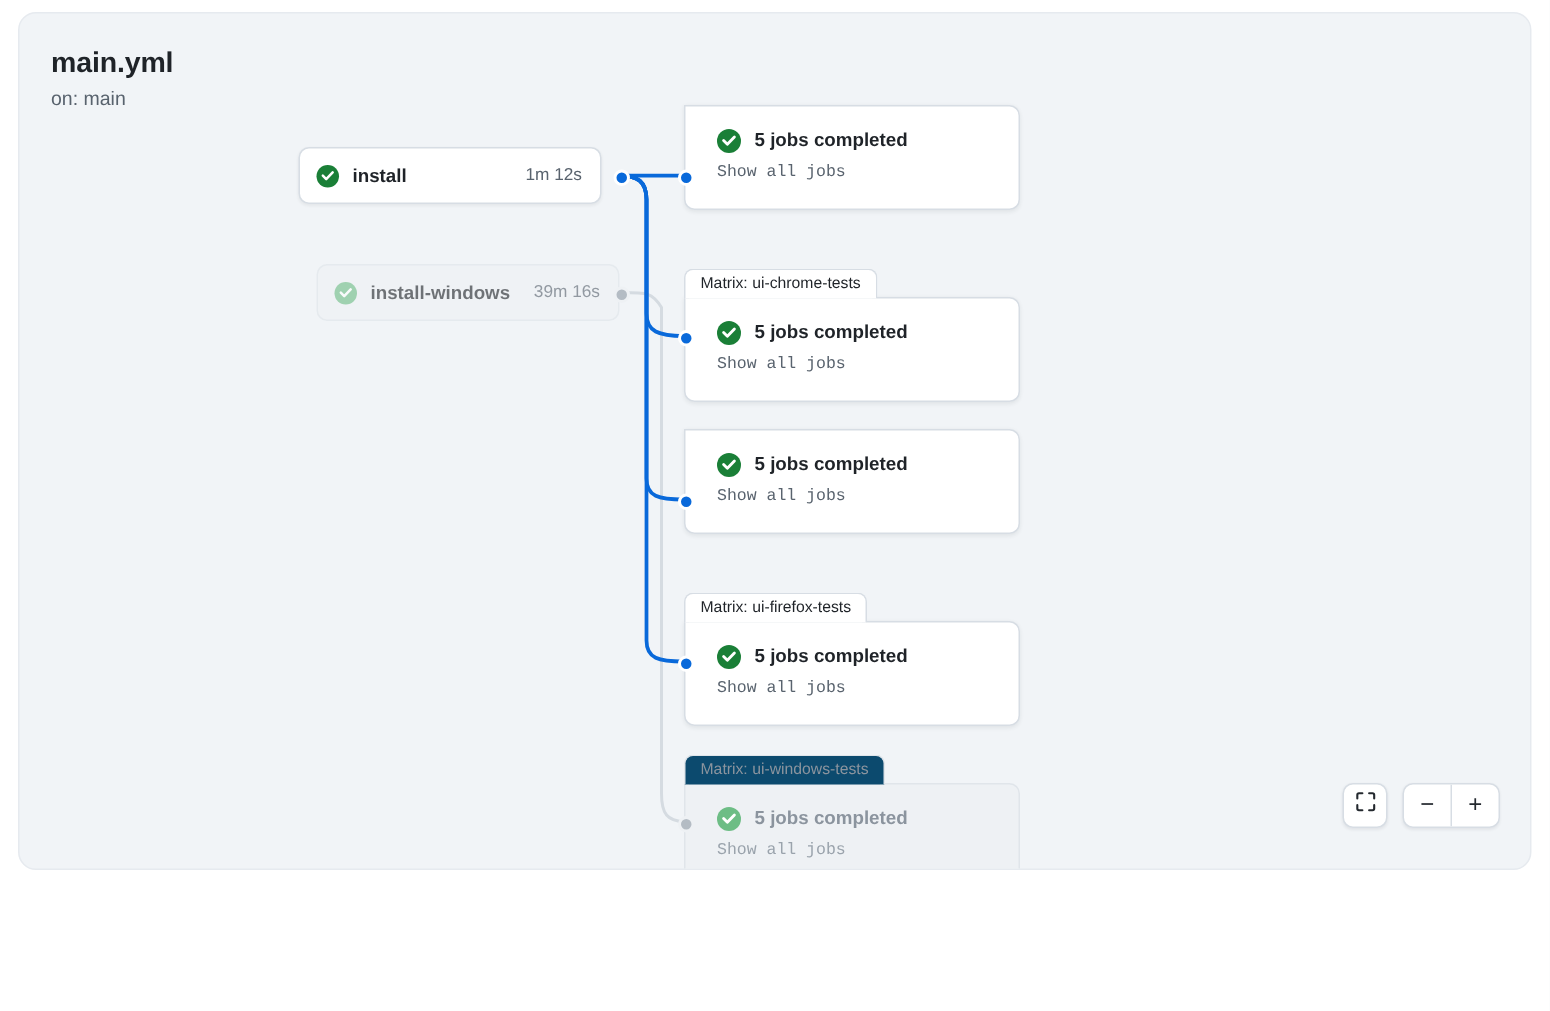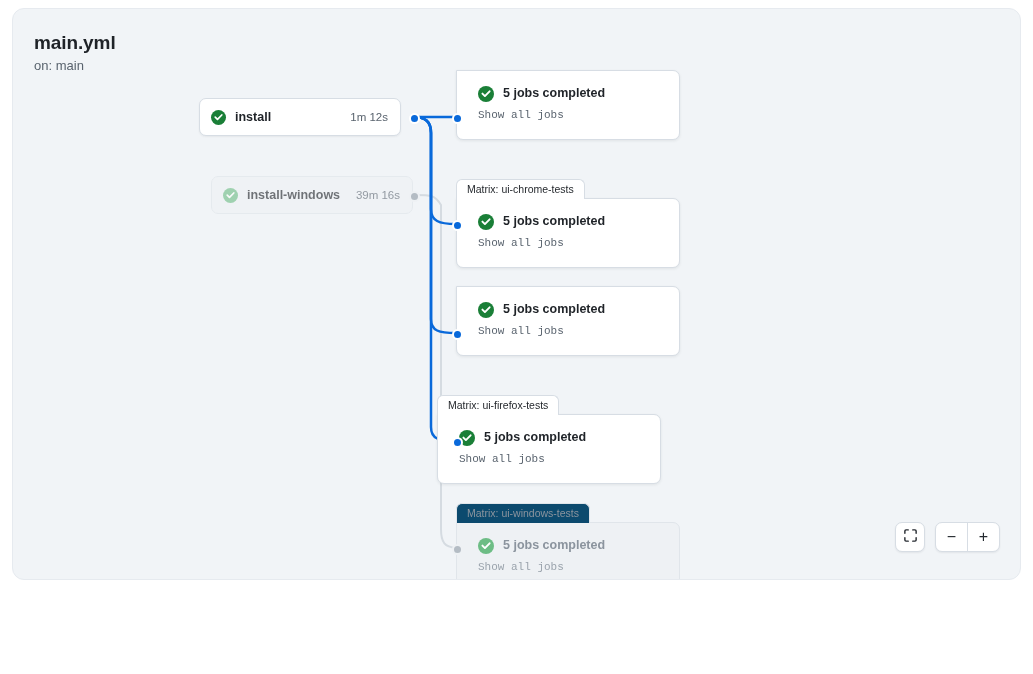--- a/index.html
+++ b/index.html
@@ -322,21 +322,21 @@
             <svg width="16" height="16" viewBox="0 0 16 16">
               <path d="M11.6 5.3 L6.9 10.1 L4.4 7.6" fill="none" stroke="#ffffff" stroke-width="1.9" stroke-linecap="round" stroke-linejoin="round"></path>
             </svg>
           </span>
           <span class="mc-jobs">5 jobs completed</span>
         </div>
         <div class="mc-link">Show all jobs</div>
       </div>
     </div>
 
-    <div class="matrix-card" style="left:424px; top:386px;">
+    <div class="matrix-card" style="left:443px; top:386px;">
       <div class="matrix-tab">Matrix: ui-firefox-tests</div>
       <div class="matrix-body">
         <div class="mc-row">
           <span class="status-icon big">
             <svg width="16" height="16" viewBox="0 0 16 16">
               <path d="M11.6 5.3 L6.9 10.1 L4.4 7.6" fill="none" stroke="#ffffff" stroke-width="1.9" stroke-linecap="round" stroke-linejoin="round"></path>
             </svg>
           </span>
           <span class="mc-jobs">5 jobs completed</span>
         </div>

